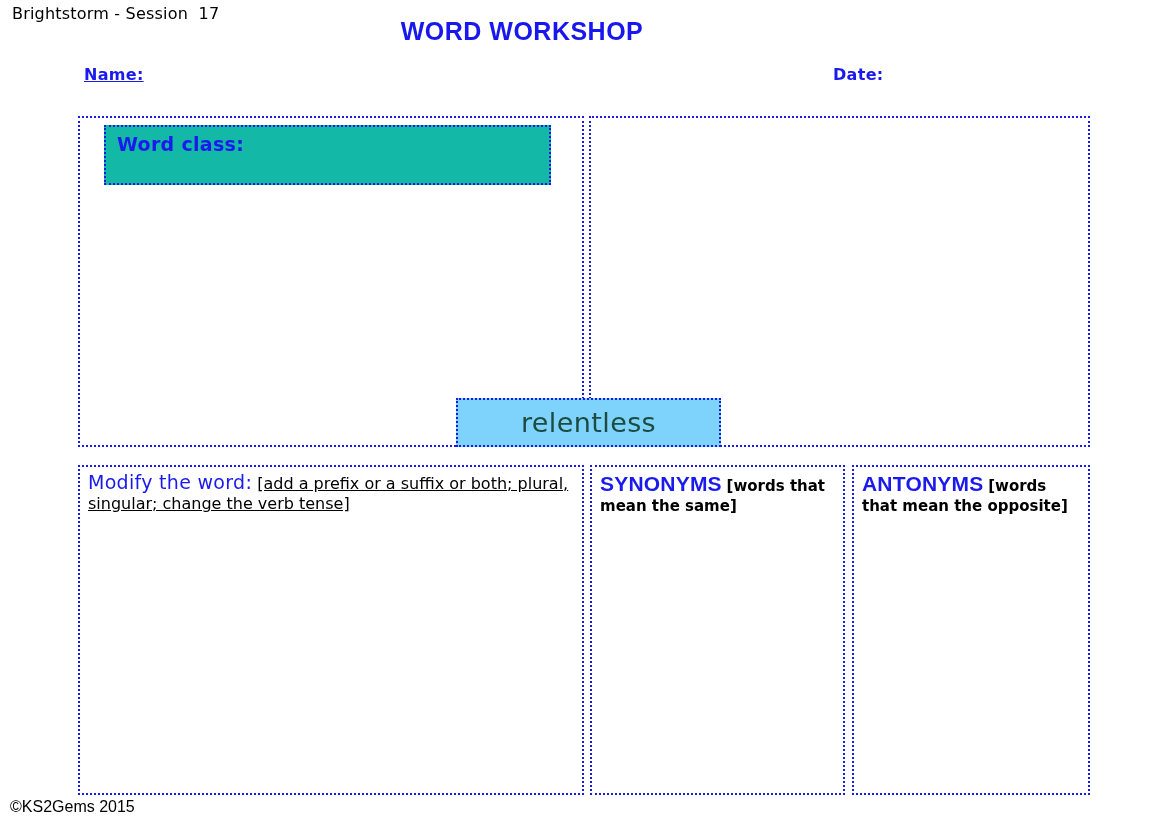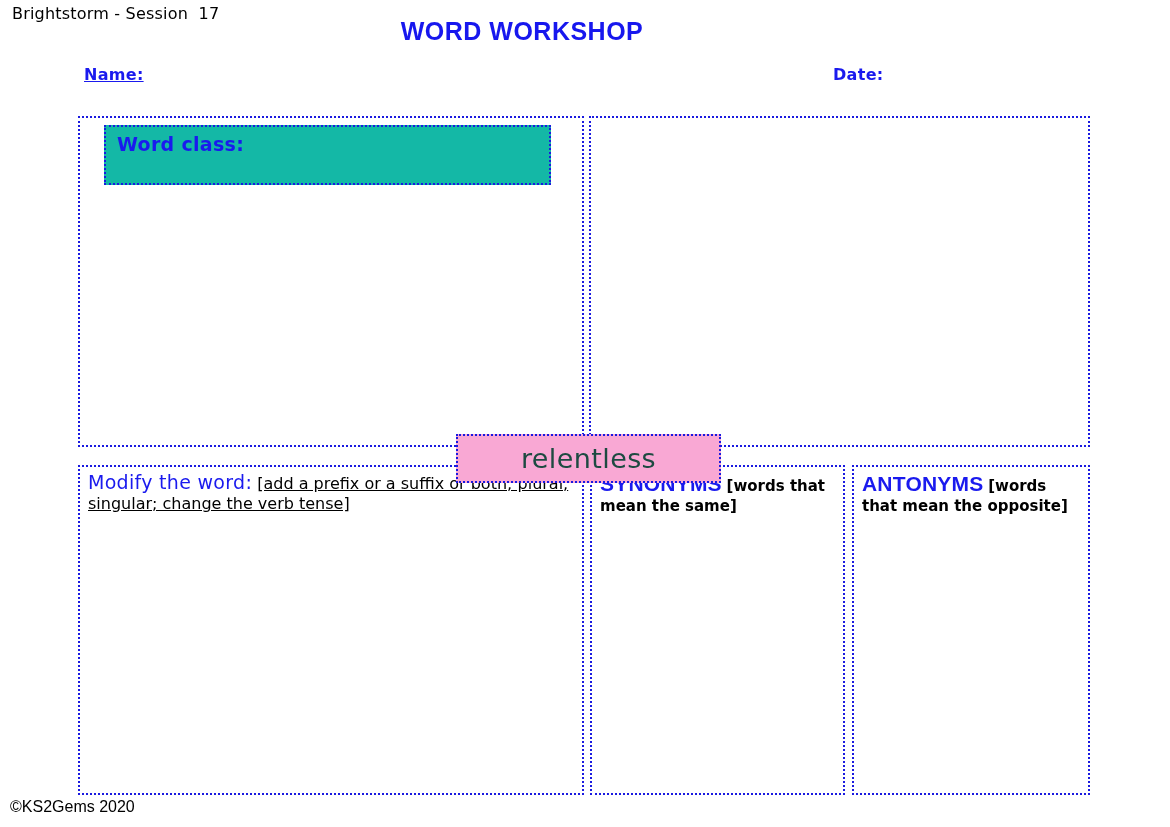--- a/index.html
+++ b/index.html
@@ -114,28 +114,27 @@
     letter-spacing: 0.3px;
   }
 
   
   .word-chip {
     position: absolute;
     left: 456px;
     top: 398px;
     width: 265px;
     height: 49px;
-    background: #f9a8d4;
+    background: #7dd3fc;
     border: 2px dotted #1a1ae0;
     box-sizing: border-box;
     display: flex;
     align-items: center;
     justify-content: center;
     z-index: 5;
-    margin-top: 36px;
   }
   .word-chip-text {
     font-family: "DejaVu Sans", sans-serif;
     font-size: 27px;
     color: #1d4a41;
     letter-spacing: 0.4px;
     line-height: 1;
   }
 
   
@@ -229,15 +228,15 @@
       <span class="hdr">ANTONYMS</span><span>&nbsp;</span><span class="hint">[words that mean the opposite]</span>
     </div>
   </div>
 
   <div class="dbox" id="box-synonyms">
     <div class="section-text syn-text">
       <span class="hdr">SYNONYMS</span><span>&nbsp;</span><span class="hint">[words that mean the same]</span>
     </div>
   </div>
 
-  <div class="copyright">©KS2Gems 2020</div>
+  <div class="copyright">©KS2Gems 2015</div>
 
 </div>
 
 </body></html>

